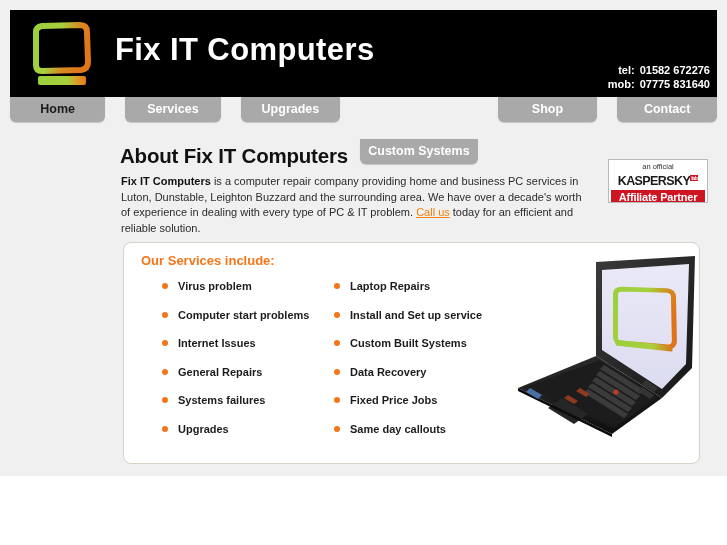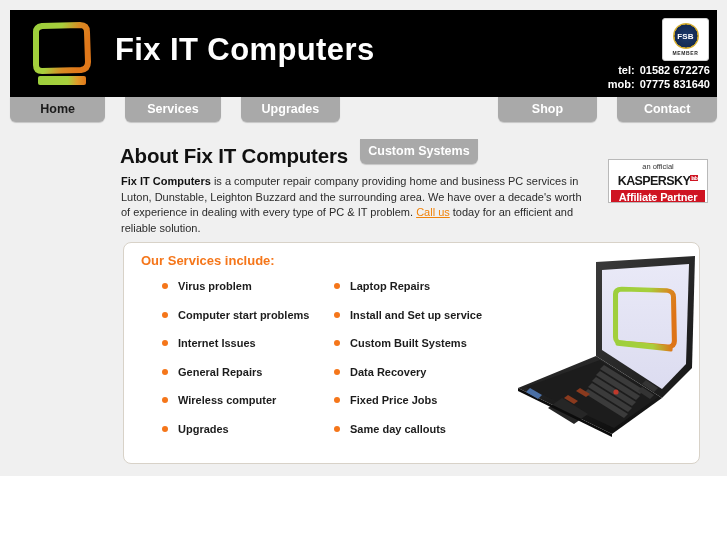--- a/index.html
+++ b/index.html
@@ -303,24 +303,20 @@
               <stop offset="100%" stop-color="#e0781a"></stop>
             </linearGradient>
           </defs>
           <path d="M10 14 Q10 9 16 8 L54 7 Q61 7 61 14 L62 44 Q62 51 55 52 L16 53 Q10 53 10 47 Z" fill="none" stroke="url(#gradMon)" stroke-width="6" stroke-linecap="round"></path>
           <rect x="12" y="58" width="48" height="9" rx="2" fill="url(#gradBar)"></rect>
         </svg>
       </div>
 
       <div id="site-title">Fix IT Computers</div>
 
-      <div id="fsb-badge">
-        <div id="fsb-seal">FSB</div>
-        <div id="fsb-member">MEMBER</div>
-      </div>
 
       <div id="contact-block">
         <div class="contact-line">
           <span class="contact-label">tel:</span><span class="contact-value">01582 672276</span>
         </div>
         <div class="contact-line">
           <span class="contact-label">mob:</span><span class="contact-value">07775 831640</span>
         </div>
       </div>
     </div>
@@ -349,21 +345,21 @@
       </div>
 
       <div id="services-panel">
         <div id="services-heading">Our Services include:</div>
 
         <div class="services-col" id="services-col-left">
           <div class="service-item"><span class="service-bullet"></span><span>Virus problem</span></div>
           <div class="service-item"><span class="service-bullet"></span><span>Computer start problems</span></div>
           <div class="service-item"><span class="service-bullet"></span><span>Internet Issues</span></div>
           <div class="service-item"><span class="service-bullet"></span><span>General Repairs</span></div>
-          <div class="service-item"><span class="service-bullet"></span><span>Wireless computer</span></div>
+          <div class="service-item"><span class="service-bullet"></span><span>Systems failures</span></div>
           <div class="service-item"><span class="service-bullet"></span><span>Upgrades</span></div>
         </div>
 
         <div class="services-col" id="services-col-right">
           <div class="service-item"><span class="service-bullet"></span><span>Laptop Repairs</span></div>
           <div class="service-item"><span class="service-bullet"></span><span>Install and Set up service</span></div>
           <div class="service-item"><span class="service-bullet"></span><span>Custom Built Systems</span></div>
           <div class="service-item"><span class="service-bullet"></span><span>Data Recovery</span></div>
           <div class="service-item"><span class="service-bullet"></span><span>Fixed Price Jobs</span></div>
           <div class="service-item"><span class="service-bullet"></span><span>Same day callouts</span></div>

